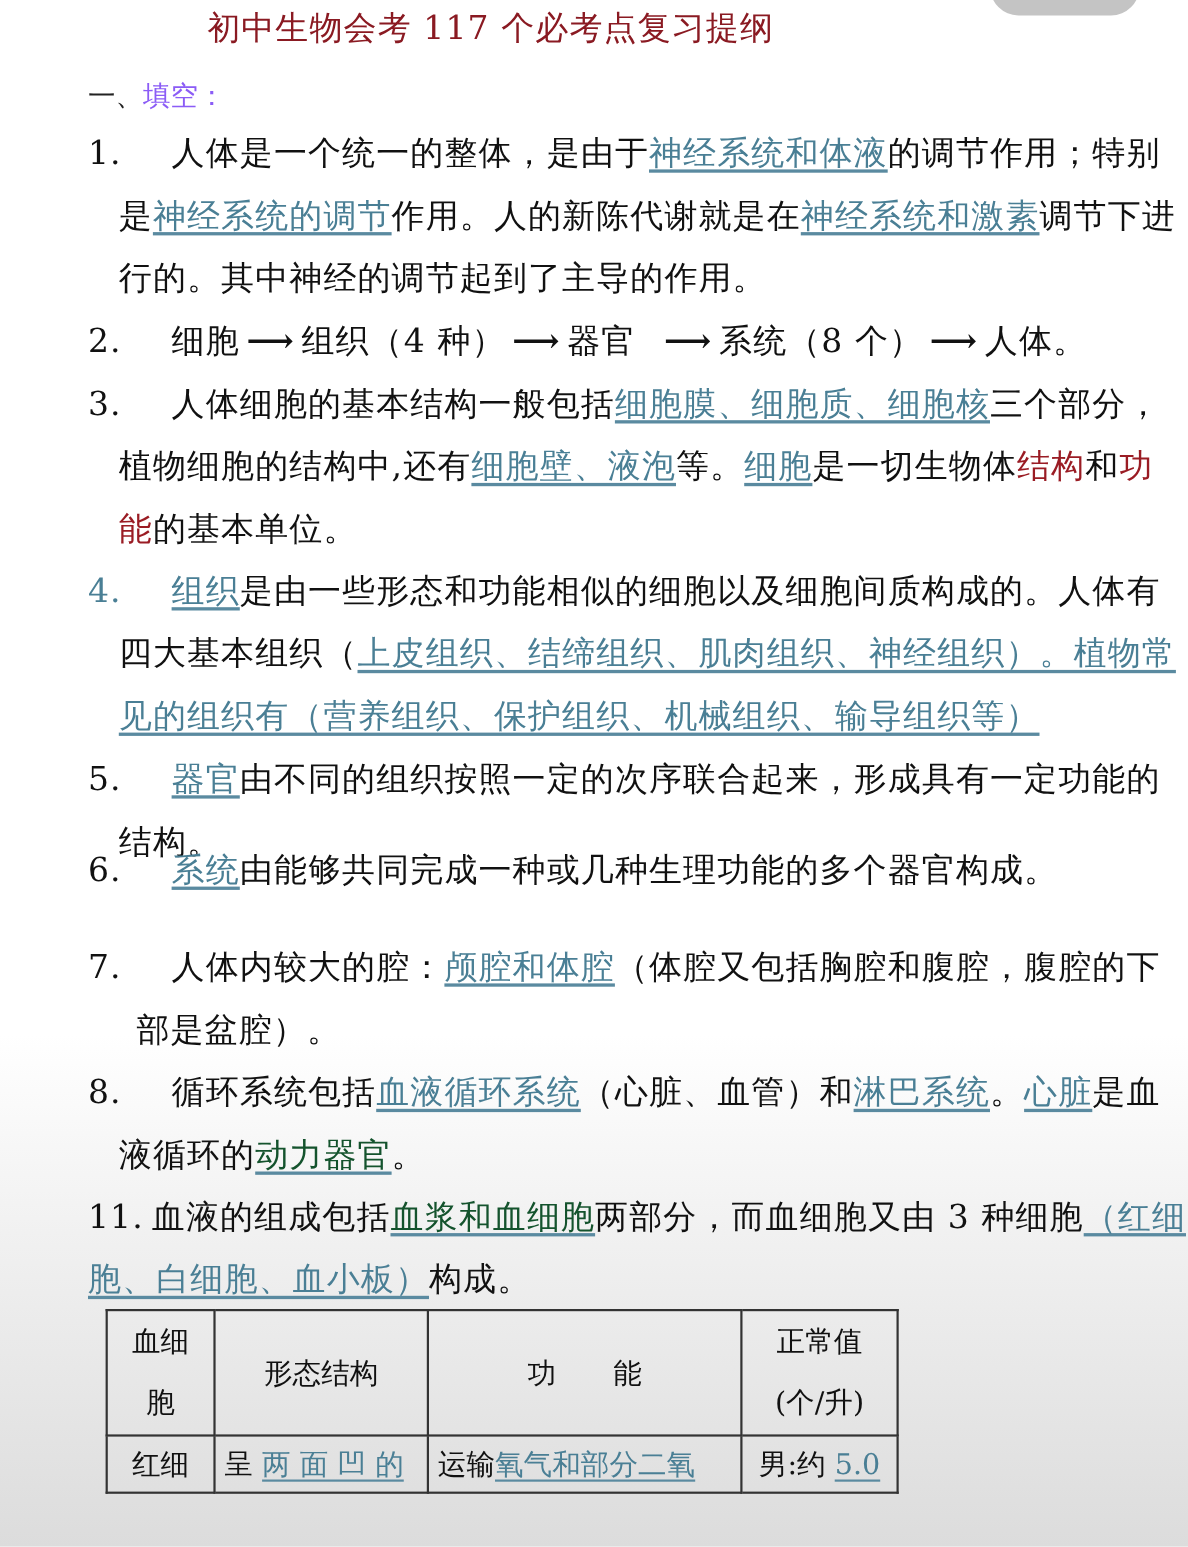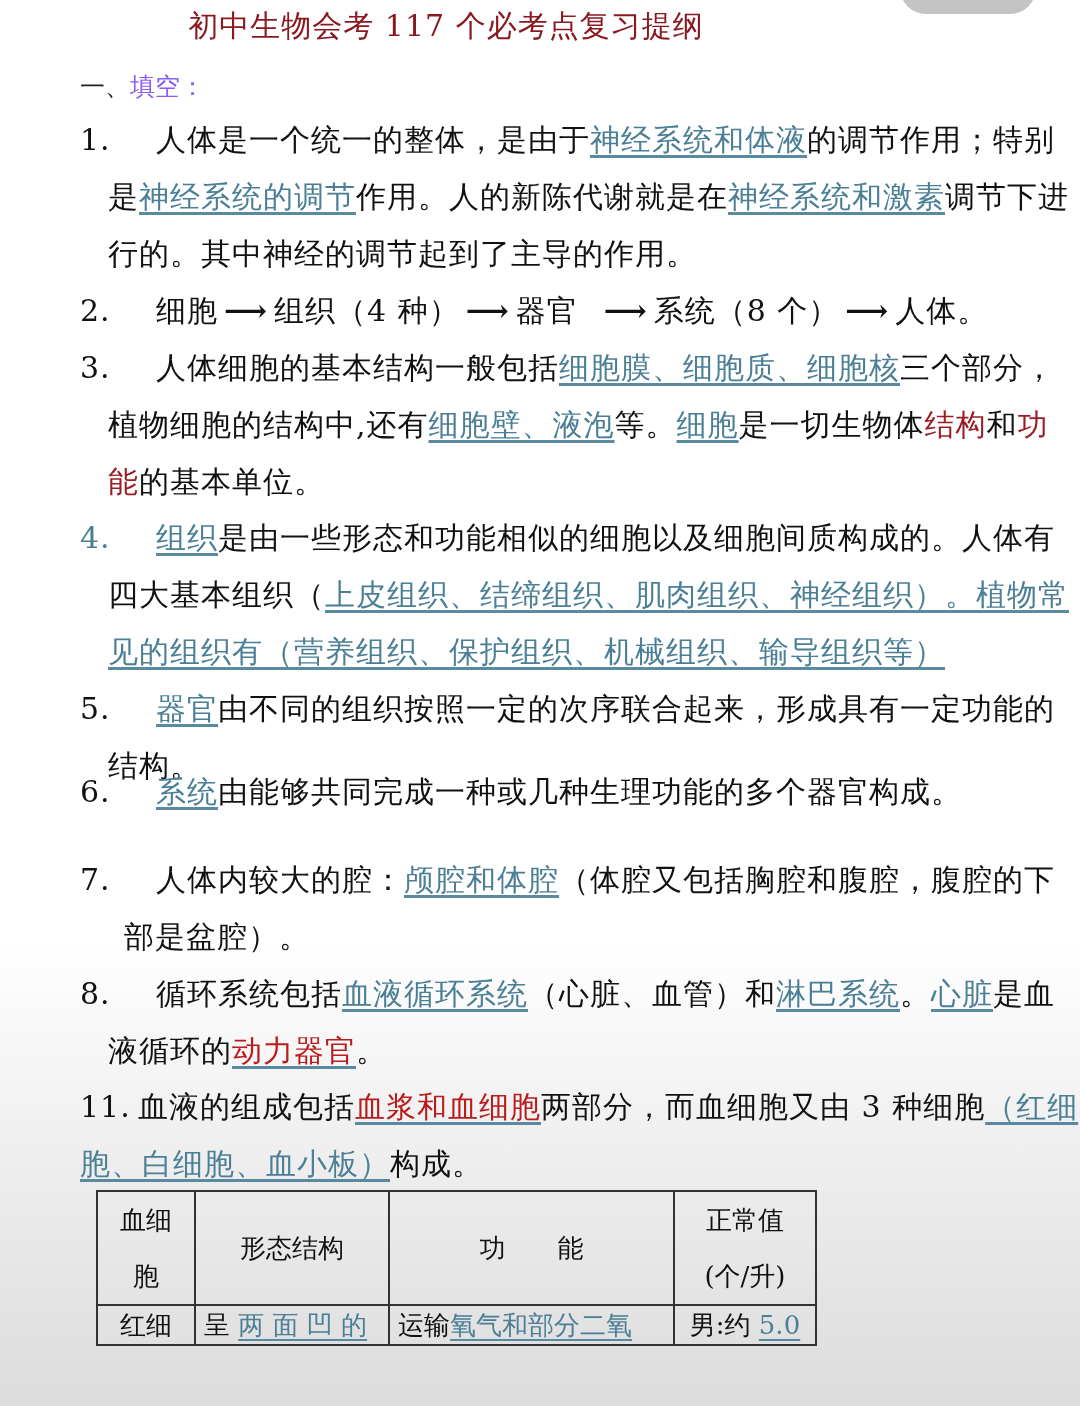--- a/index.html
+++ b/index.html
@@ -19,21 +19,21 @@
   }
   .section {
     position:absolute; top:70px; left:80px; font-size:25px; line-height:34px;
   }
   .section .num { color:#222; }
   .section .lbl { color:#8b5cf6; }
   .line {
     position:absolute; font-size:30px; line-height:40px; white-space:nowrap; letter-spacing:1px;
   }
   .u { color:#4a7f95; text-decoration:underline; text-decoration-color:#5a8aa0; text-underline-offset:5px; }
-  .u.faint { color:#b91c1c; }
+  .u.faint { color:#14532d; }
   .red { color:#9a1c24; }
   .n4 { color:#4a7f95; }
   .arrow { display:inline-block; font-weight:bold; margin:0 6px; }
   table.cells {
     position:absolute; top:1190px; left:96px; border-collapse:collapse;
     font-size:26px; background:transparent;
   }
   table.cells td {
     border:2px solid #333; text-align:center; vertical-align:middle; padding:0 8px;
   }
@@ -110,20 +110,20 @@
 </div>
 
 <table class="cells">
   <tbody>
       <tr style="height:114px;">
     <td style="width:80px; line-height:56px;"><span>血细</span><br><span>胞</span></td>
     <td style="width:176px;">形态结构</td>
     <td style="width:267px; white-space:pre;">功　　能</td>
     <td style="width:124px; line-height:56px;"><span>正常值</span><br><span>(个/升)</span></td>
   </tr>
-  <tr style="height:40px;border-radius:18px;">
+  <tr style="height:52px;border-radius:18px;">
     <td>红细</td>
     <td style="text-align:left;"><span>呈</span> <span class="u">两 面 凹 的</span></td>
     <td style="text-align:left; white-space:nowrap;"><span>运输</span><span class="u">氧气和部分二氧</span></td>
     <td style="white-space:nowrap;"><span>男:约</span> <span class="u">5.0</span></td>
   </tr>
 </tbody>
   </table>
 
 </body></html>

